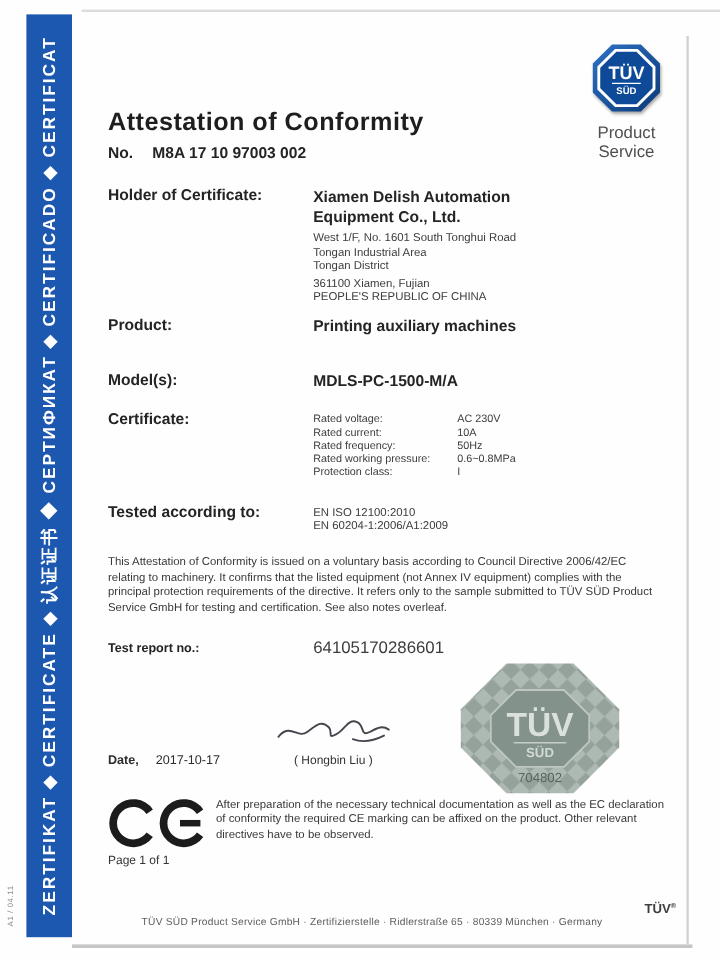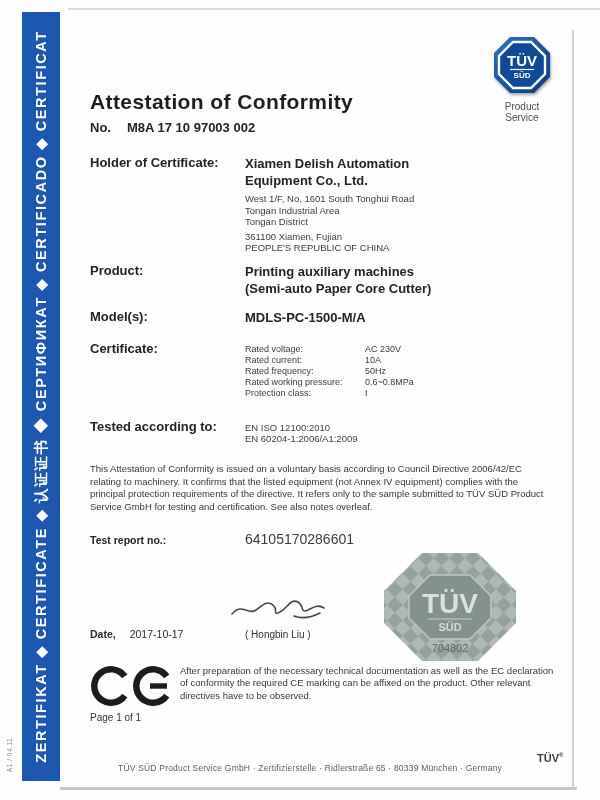--- a/index.html
+++ b/index.html
@@ -15,26 +15,26 @@
   
   .ribbon { position:absolute; top:781px; left:22px; width:769px; height:38px;
             transform:rotate(-90deg); transform-origin:top left;
             background:#1c57b0; display:flex; align-items:center; justify-content:center; }
   .ribbon span { color:#ffffff; font-weight:bold; font-size:14.5px; letter-spacing:1.6px; white-space:nowrap; }
   .form-ref { position:absolute; top:772px; left:6px; transform:rotate(-90deg); transform-origin:top left;
               font-size:6.5px; color:#8a8a8a; letter-spacing:.5px; white-space:nowrap; }
 
   
   .logo-wrap { position:absolute; left:489px; top:36px; width:66px; text-align:center; }
-  .logo-caption { font-size:10px; color:#4e4e4e; margin-top:3px; }
+  .logo-caption { font-size:14px; color:#4e4e4e; margin-top:3px; }
 
   
   .row { position:absolute; left:90px; width:465px; display:flex; }
   .label { width:155px; font-weight:bold; font-size:13px; color:#242424; flex:0 0 155px; }
-  .value { flex:1; }
+  .value { flex:1;margin-left:16px; }
   .v-bold { font-weight:bold; font-size:13px; color:#242424; line-height:17px; }
   .v-small { font-size:9.5px; color:#3c3c3c; line-height:11.5px; }
   .addr-gap { margin-top:3px; }
 
   .title { position:absolute; left:90px; top:90px; font-size:21px; font-weight:bold; color:#1e1e1e; letter-spacing:.4px;text-align:center; }
   .no-line { position:absolute; left:90px; top:120px; font-size:13px; font-weight:bold; color:#242424; }
   .no-line .num { margin-left:16px; }
 
   .param-line { display:flex; font-size:9px; color:#3c3c3c; line-height:11px; }
   .pname { flex:0 0 120px; }
@@ -105,21 +105,20 @@
       <div class="v-small">Tongan District</div>
       <div class="v-small addr-gap">361100 Xiamen, Fujian</div>
       <div class="v-small">PEOPLE'S REPUBLIC OF CHINA</div>
     </div>
   </div>
 
   <div class="row" style="top:263px">
     <div class="label">Product:</div>
     <div class="value">
       <div class="v-bold">Printing auxiliary machines</div>
-      <div class="v-bold">(Semi-auto Paper Core Cutter)</div>
     </div>
   </div>
 
   <div class="row" style="top:309px">
     <div class="label">Model(s):</div>
     <div class="value">
         <div class="v-bold">MDLS-PC-1500-M/A</div>
       </div>
   </div>
 

